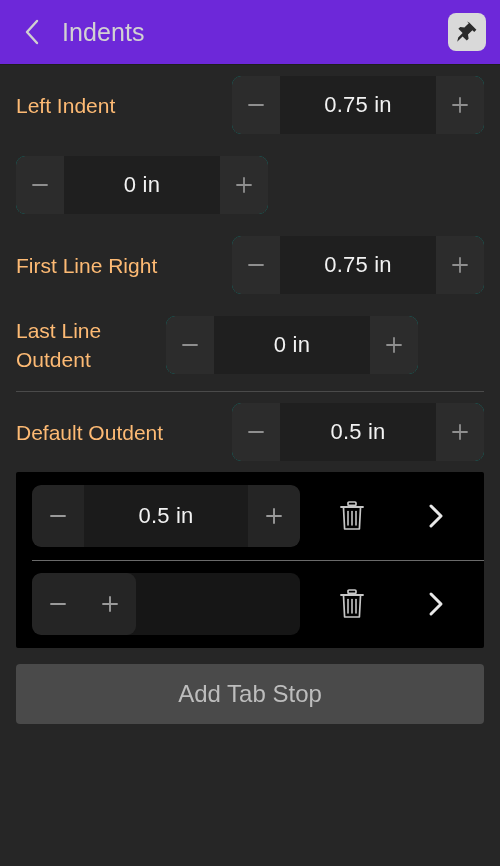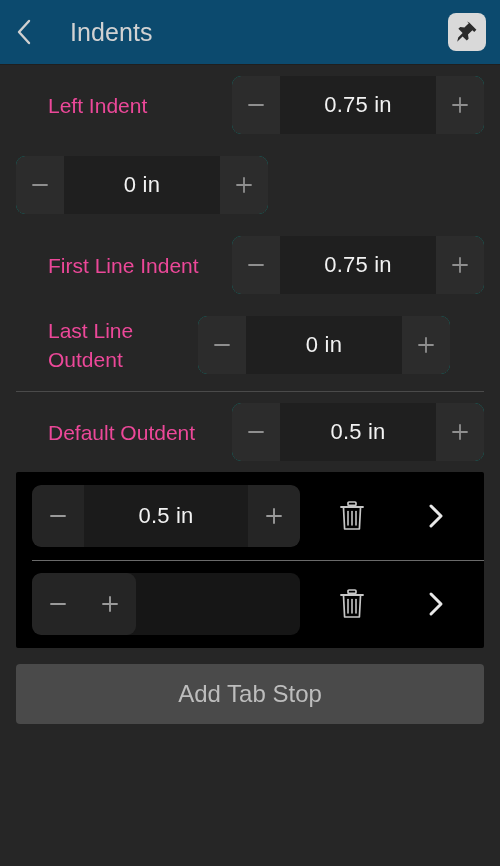--- a/index.html
+++ b/index.html
@@ -19,26 +19,25 @@
     background: #262626;
     display: flex;
     flex-direction: column;
   }
 
   
   .header {
     position: relative;
     height: 65px;
     flex: 0 0 65px;
-    background: #0c4a6e;
-    display: flex;
-    align-items: center;
-    padding: 0 14px 0 16px;
+    background: #6d28d9;
+    display: flex;
+    align-items: center;
+    padding: 0 14px 0 24px;
     border-bottom: 1px solid #1f1f1f;
-    gap: 16px;
   }
   .back-btn {
     width: 34px;
     height: 40px;
     display: flex;
     align-items: center;
     justify-content: flex-start;
     cursor: pointer;
     flex: 0 0 auto;
   }
@@ -72,26 +71,25 @@
 
   
   .row {
     display: flex;
     align-items: center;
     padding: 0 16px;
     height: 80px;
   }
   .row-label {
     font-size: 21px;
-    color: #ec4899;
+    color: #fdba74;
     font-weight: 400;
     line-height: 29px;
     flex: 1 1 auto;
     padding-right: 8px;
-    margin-left: 32px;
   }
 
   
   .stepper {
     flex: 0 0 252px;
     width: 252px;
     height: 58px;
     display: flex;
     border-radius: 9px;
     overflow: hidden;
@@ -259,21 +257,21 @@
         <div class="stepper-btn plus">
           <svg width="20" height="20" viewBox="0 0 20 20">
             <line x1="3" y1="10" x2="17" y2="10" stroke="#8f8f8f" stroke-width="1.8" stroke-linecap="round"></line>
             <line x1="10" y1="3" x2="10" y2="17" stroke="#8f8f8f" stroke-width="1.8" stroke-linecap="round"></line>
           </svg>
         </div>
       </div>
     </div>
 
     <div class="row">
-      <div class="row-label">First Line Indent</div>
+      <div class="row-label">First Line Right</div>
       <div class="stepper">
         <div class="stepper-btn minus">
           <svg width="20" height="20" viewBox="0 0 20 20">
             <line x1="3" y1="10" x2="17" y2="10" stroke="#8f8f8f" stroke-width="1.8" stroke-linecap="round"></line>
           </svg>
         </div>
         <div class="stepper-value">0.75 in</div>
         <div class="stepper-btn plus">
           <svg width="20" height="20" viewBox="0 0 20 20">
             <line x1="3" y1="10" x2="17" y2="10" stroke="#8f8f8f" stroke-width="1.8" stroke-linecap="round"></line>

